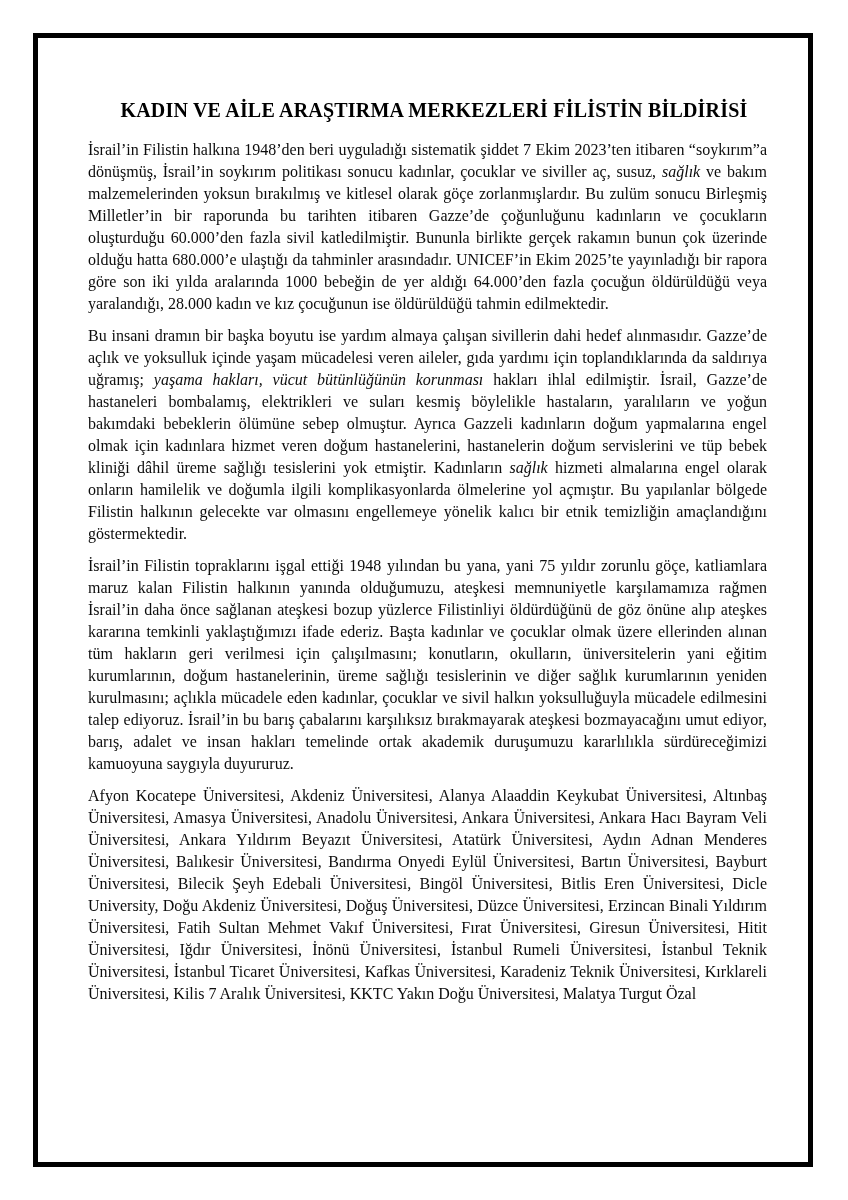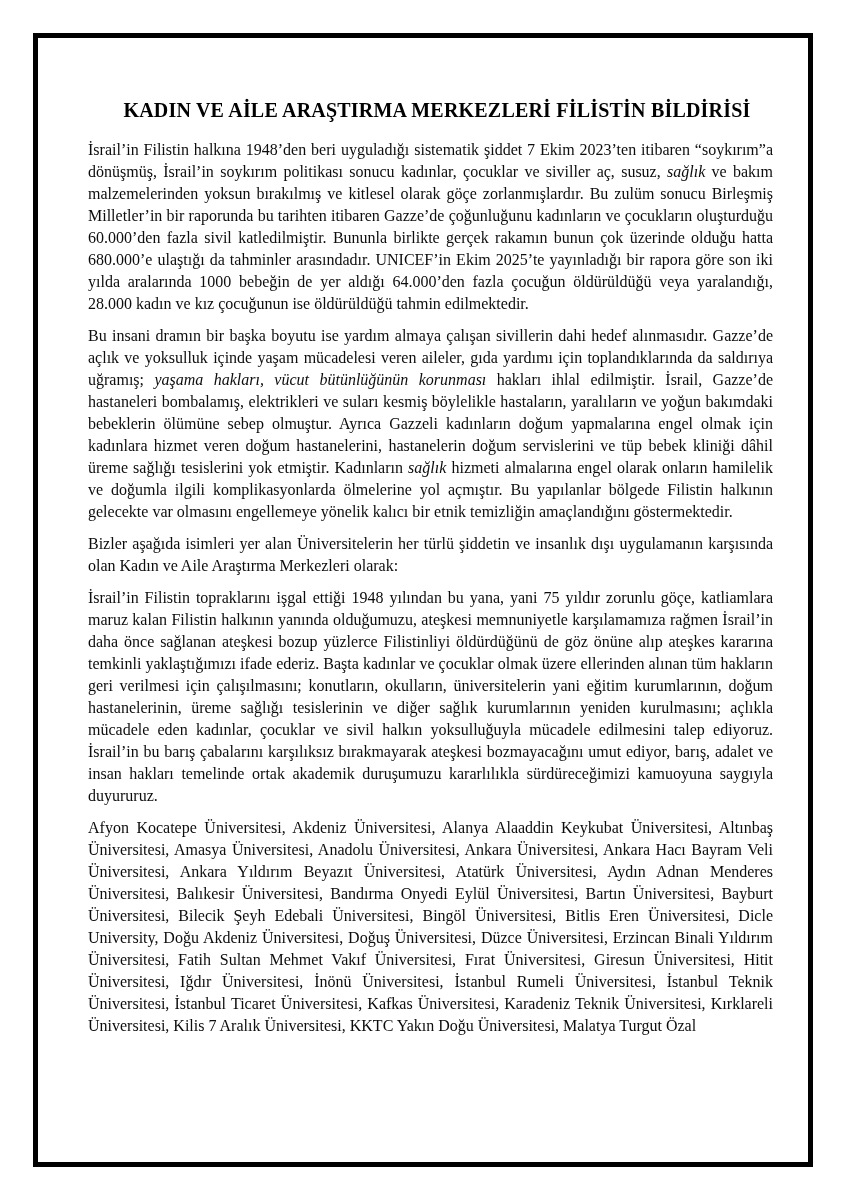--- a/index.html
+++ b/index.html
@@ -20,21 +20,21 @@
     top: 33px;
     width: 780px;
     height: 1134px;
     box-sizing: border-box;
     border: 5px solid #000000;
     background: #ffffff;
     overflow: hidden;
   }
   .page-content {
     box-sizing: border-box;
-    padding: 60px 22px 0 50px;
+    padding: 60px 28px 0 50px;
   }
   .doc-title {
     margin: 0 0 17px 0;
     font-size: 20px;
     line-height: 24px;
     font-weight: bold;
     text-align: center;
     letter-spacing: 0.2px;
     color: #000000;
   }
@@ -52,18 +52,17 @@
 </style>
 </head>
 <body>
 
 <div class="page-frame">
   <div class="page-content">
     <h1 class="doc-title">KADIN VE AİLE ARAŞTIRMA MERKEZLERİ FİLİSTİN BİLDİRİSİ</h1>
     <div>
         <p class="para"><span>İsrail’in Filistin halkına 1948’den beri uyguladığı sistematik şiddet 7 Ekim 2023’ten itibaren “soykırım”a dönüşmüş, İsrail’in soykırım politikası sonucu kadınlar, çocuklar ve siviller aç, susuz, </span><span class="it">sağlık</span><span> ve bakım malzemelerinden yoksun bırakılmış ve kitlesel olarak göçe zorlanmışlardır. Bu zulüm sonucu Birleşmiş Milletler’in bir raporunda bu tarihten itibaren Gazze’de çoğunluğunu kadınların ve çocukların oluşturduğu 60.000’den fazla sivil katledilmiştir. Bununla birlikte gerçek rakamın bunun çok üzerinde olduğu hatta 680.000’e ulaştığı da tahminler arasındadır. UNICEF’in Ekim 2025’te yayınladığı bir rapora göre son iki yılda aralarında 1000 bebeğin de yer aldığı 64.000’den fazla çocuğun öldürüldüğü veya yaralandığı, 28.000 kadın ve kız çocuğunun ise öldürüldüğü tahmin edilmektedir.</span></p>
         <p class="para"><span>Bu insani dramın bir başka boyutu ise yardım almaya çalışan sivillerin dahi hedef alınmasıdır. Gazze’de açlık ve yoksulluk içinde yaşam mücadelesi veren aileler, gıda yardımı için toplandıklarında da saldırıya uğramış; </span><span class="it">yaşama hakları, vücut bütünlüğünün korunması</span><span> hakları ihlal edilmiştir. İsrail, Gazze’de hastaneleri bombalamış, elektrikleri ve suları kesmiş böylelikle hastaların, yaralıların ve yoğun bakımdaki bebeklerin ölümüne sebep olmuştur. Ayrıca Gazzeli kadınların doğum yapmalarına engel olmak için kadınlara hizmet veren doğum hastanelerini, hastanelerin doğum servislerini ve tüp bebek kliniği dâhil üreme sağlığı tesislerini yok etmiştir. Kadınların </span><span class="it">sağlık</span><span> hizmeti almalarına engel olarak onların hamilelik ve doğumla ilgili komplikasyonlarda ölmelerine yol açmıştır. Bu yapılanlar bölgede Filistin halkının gelecekte var olmasını engellemeye yönelik kalıcı bir etnik temizliğin amaçlandığını göstermektedir.</span></p>
-        <p class="para"><span>Bizler aşağıda isimleri yer alan Üniversitelerin her türlü şiddetin ve insanlık dışı uygulamanın karşısında olan Kadın ve Aile Araştırma Merkezleri olarak:</span></p>
         <p class="para"><span>İsrail’in Filistin topraklarını işgal ettiği 1948 yılından bu yana, yani 75 yıldır zorunlu göçe, katliamlara maruz kalan Filistin halkının yanında olduğumuzu, ateşkesi memnuniyetle karşılamamıza rağmen İsrail’in daha önce sağlanan ateşkesi bozup yüzlerce Filistinliyi öldürdüğünü de göz önüne alıp ateşkes kararına temkinli yaklaştığımızı ifade ederiz. Başta kadınlar ve çocuklar olmak üzere ellerinden alınan tüm hakların geri verilmesi için çalışılmasını; konutların, okulların, üniversitelerin yani eğitim kurumlarının, doğum hastanelerinin, üreme sağlığı tesislerinin ve diğer sağlık kurumlarının yeniden kurulmasını; açlıkla mücadele eden kadınlar, çocuklar ve sivil halkın yoksulluğuyla mücadele edilmesini talep ediyoruz. İsrail’in bu barış çabalarını karşılıksız bırakmayarak ateşkesi bozmayacağını umut ediyor, barış, adalet ve insan hakları temelinde ortak akademik duruşumuzu kararlılıkla sürdüreceğimizi kamuoyuna saygıyla duyururuz.</span></p>
         <p class="para"><span>Afyon Kocatepe Üniversitesi, Akdeniz Üniversitesi, Alanya Alaaddin Keykubat Üniversitesi, Altınbaş Üniversitesi, Amasya Üniversitesi, Anadolu Üniversitesi, Ankara Üniversitesi, Ankara Hacı Bayram Veli Üniversitesi, Ankara Yıldırım Beyazıt Üniversitesi, Atatürk Üniversitesi, Aydın Adnan Menderes Üniversitesi, Balıkesir Üniversitesi, Bandırma Onyedi Eylül Üniversitesi, Bartın Üniversitesi, Bayburt Üniversitesi, Bilecik Şeyh Edebali Üniversitesi, Bingöl Üniversitesi, Bitlis Eren Üniversitesi, Dicle University, Doğu Akdeniz Üniversitesi, Doğuş Üniversitesi, Düzce Üniversitesi, Erzincan Binali Yıldırım Üniversitesi, Fatih Sultan Mehmet Vakıf Üniversitesi, Fırat Üniversitesi, Giresun Üniversitesi, Hitit Üniversitesi, Iğdır Üniversitesi, İnönü Üniversitesi, İstanbul Rumeli Üniversitesi, İstanbul Teknik Üniversitesi, İstanbul Ticaret Üniversitesi, Kafkas Üniversitesi, Karadeniz Teknik Üniversitesi, Kırklareli Üniversitesi, Kilis 7 Aralık Üniversitesi, KKTC Yakın Doğu Üniversitesi, Malatya Turgut Özal</span></p>
       </div>
   </div>
 </div>
 
 </body></html>

